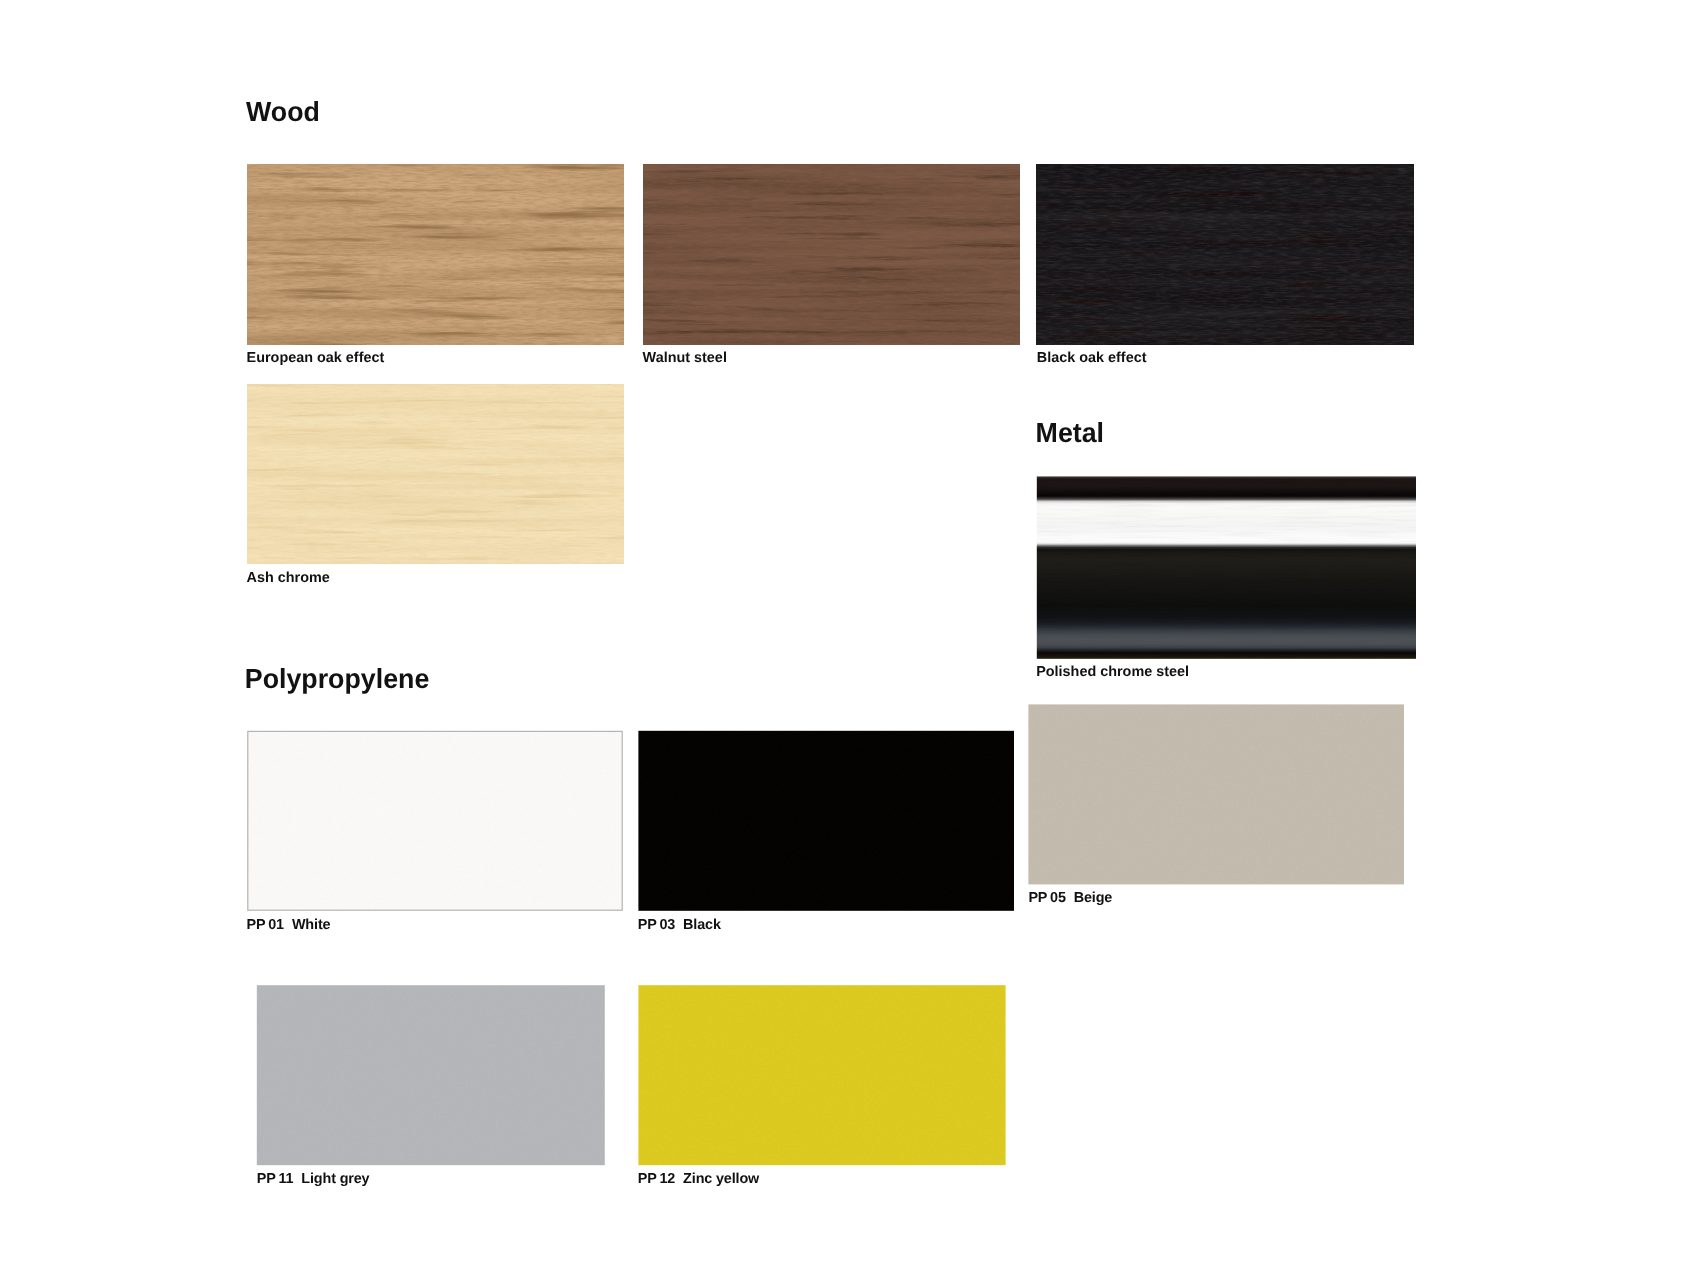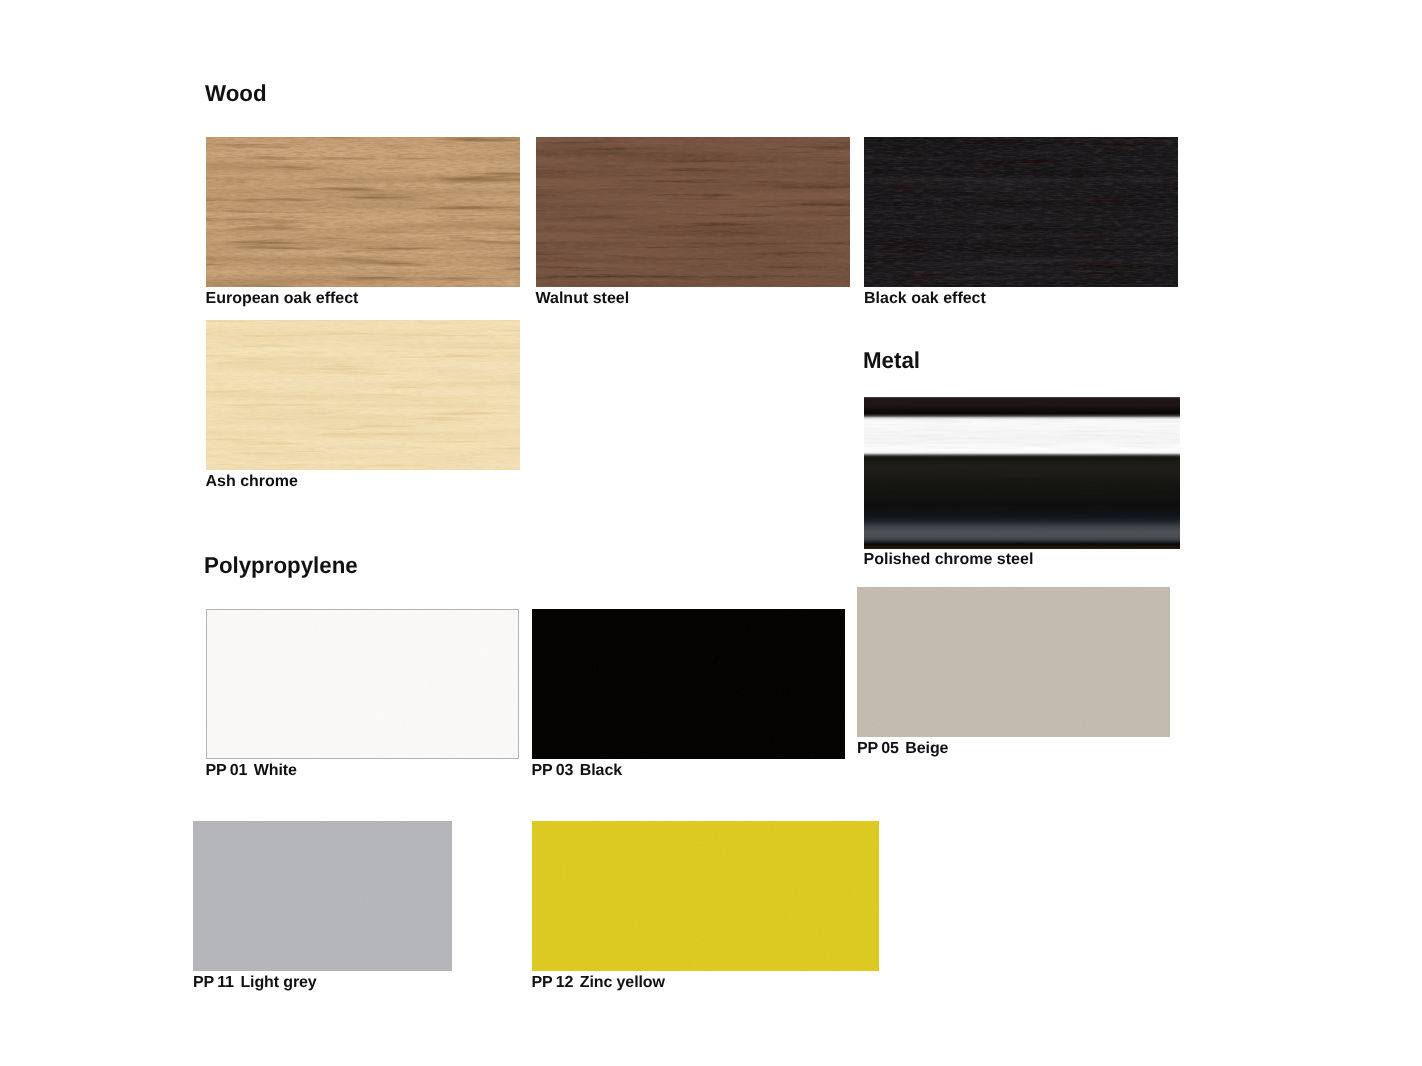--- a/index.html
+++ b/index.html
@@ -8,21 +8,21 @@
        font-family:"Liberation Sans",sans-serif;
        -webkit-font-smoothing:antialiased;
        text-rendering:geometricPrecision;overflow:hidden;}
   .page{position:relative;width:1422px;height:1066px;
         transform:translateZ(0);text-decoration:underline;}
   .sec-title{position:absolute;font-weight:bold;font-size:23px;
              line-height:23px;color:#121212;white-space:nowrap;
              transform:scaleX(0.97);transform-origin:0 0;}
   .sw{position:absolute;}
   .sw .chip{position:absolute;left:0;top:0;width:100%;height:150px;overflow:hidden;}
-  .sw .cap{position:absolute;left:0;top:156.4px;font-size:16px;font-weight:bold;
+  .sw .cap{position:absolute;left:0;top:156.4px;font-size:12px;font-weight:bold;
            line-height:11px;color:#111111;white-space:nowrap;}
   .cap .code{letter-spacing:-0.12px;}
   .cap .code + .nm{margin-left:6.6px;letter-spacing:-0.12px;}
   .chip.bordered{box-sizing:border-box;border:1px solid #b4b4b4;}
   .chrome-sw .chip{height:151.5px;}
   .chrome-sw .cap{top:156.8px;text-align:right;}
   .chrome-noise{position:absolute;left:0;top:0;width:100%;height:100%;
                 filter:url(#fx-chromenoise);opacity:.13;}
   .chip.solid{position:relative;}
   .chip.solid::after{content:"";position:absolute;inset:0;
@@ -225,23 +225,23 @@
   <div class="sw" style="left:531.5px;top:609px;width:313px">
     <div class="chip solid" style="background-color: rgb(4, 3, 2);"></div>
     <div class="cap"><span class="code">PP 03</span><span class="nm">Black</span></div>
   </div>
 
   <div class="sw" style="left:857px;top:587px;width:313px">
     <div class="chip solid" style="background-color: rgb(196, 188, 175);"></div>
     <div class="cap"><span class="code">PP 05</span><span class="nm">Beige</span></div>
   </div>
 
-  <div class="sw" style="left:193px;top:820.5px;width:259px">
+  <div class="sw" style="left:214px;top:820.5px;width:290px">
     <div class="chip solid" style="background-color: rgb(181, 183, 186);"></div>
     <div class="cap"><span class="code">PP 11</span><span class="nm">Light grey</span></div>
   </div>
 
-  <div class="sw" style="left:531.5px;top:820.5px;width:347px">
+  <div class="sw" style="left:531.5px;top:820.5px;width:306px">
     <div class="chip solid" style="background-color: rgb(221, 203, 33);"></div>
     <div class="cap"><span class="code">PP 12</span><span class="nm">Zinc yellow</span></div>
   </div>
 
 </div>
 
 </body></html>

